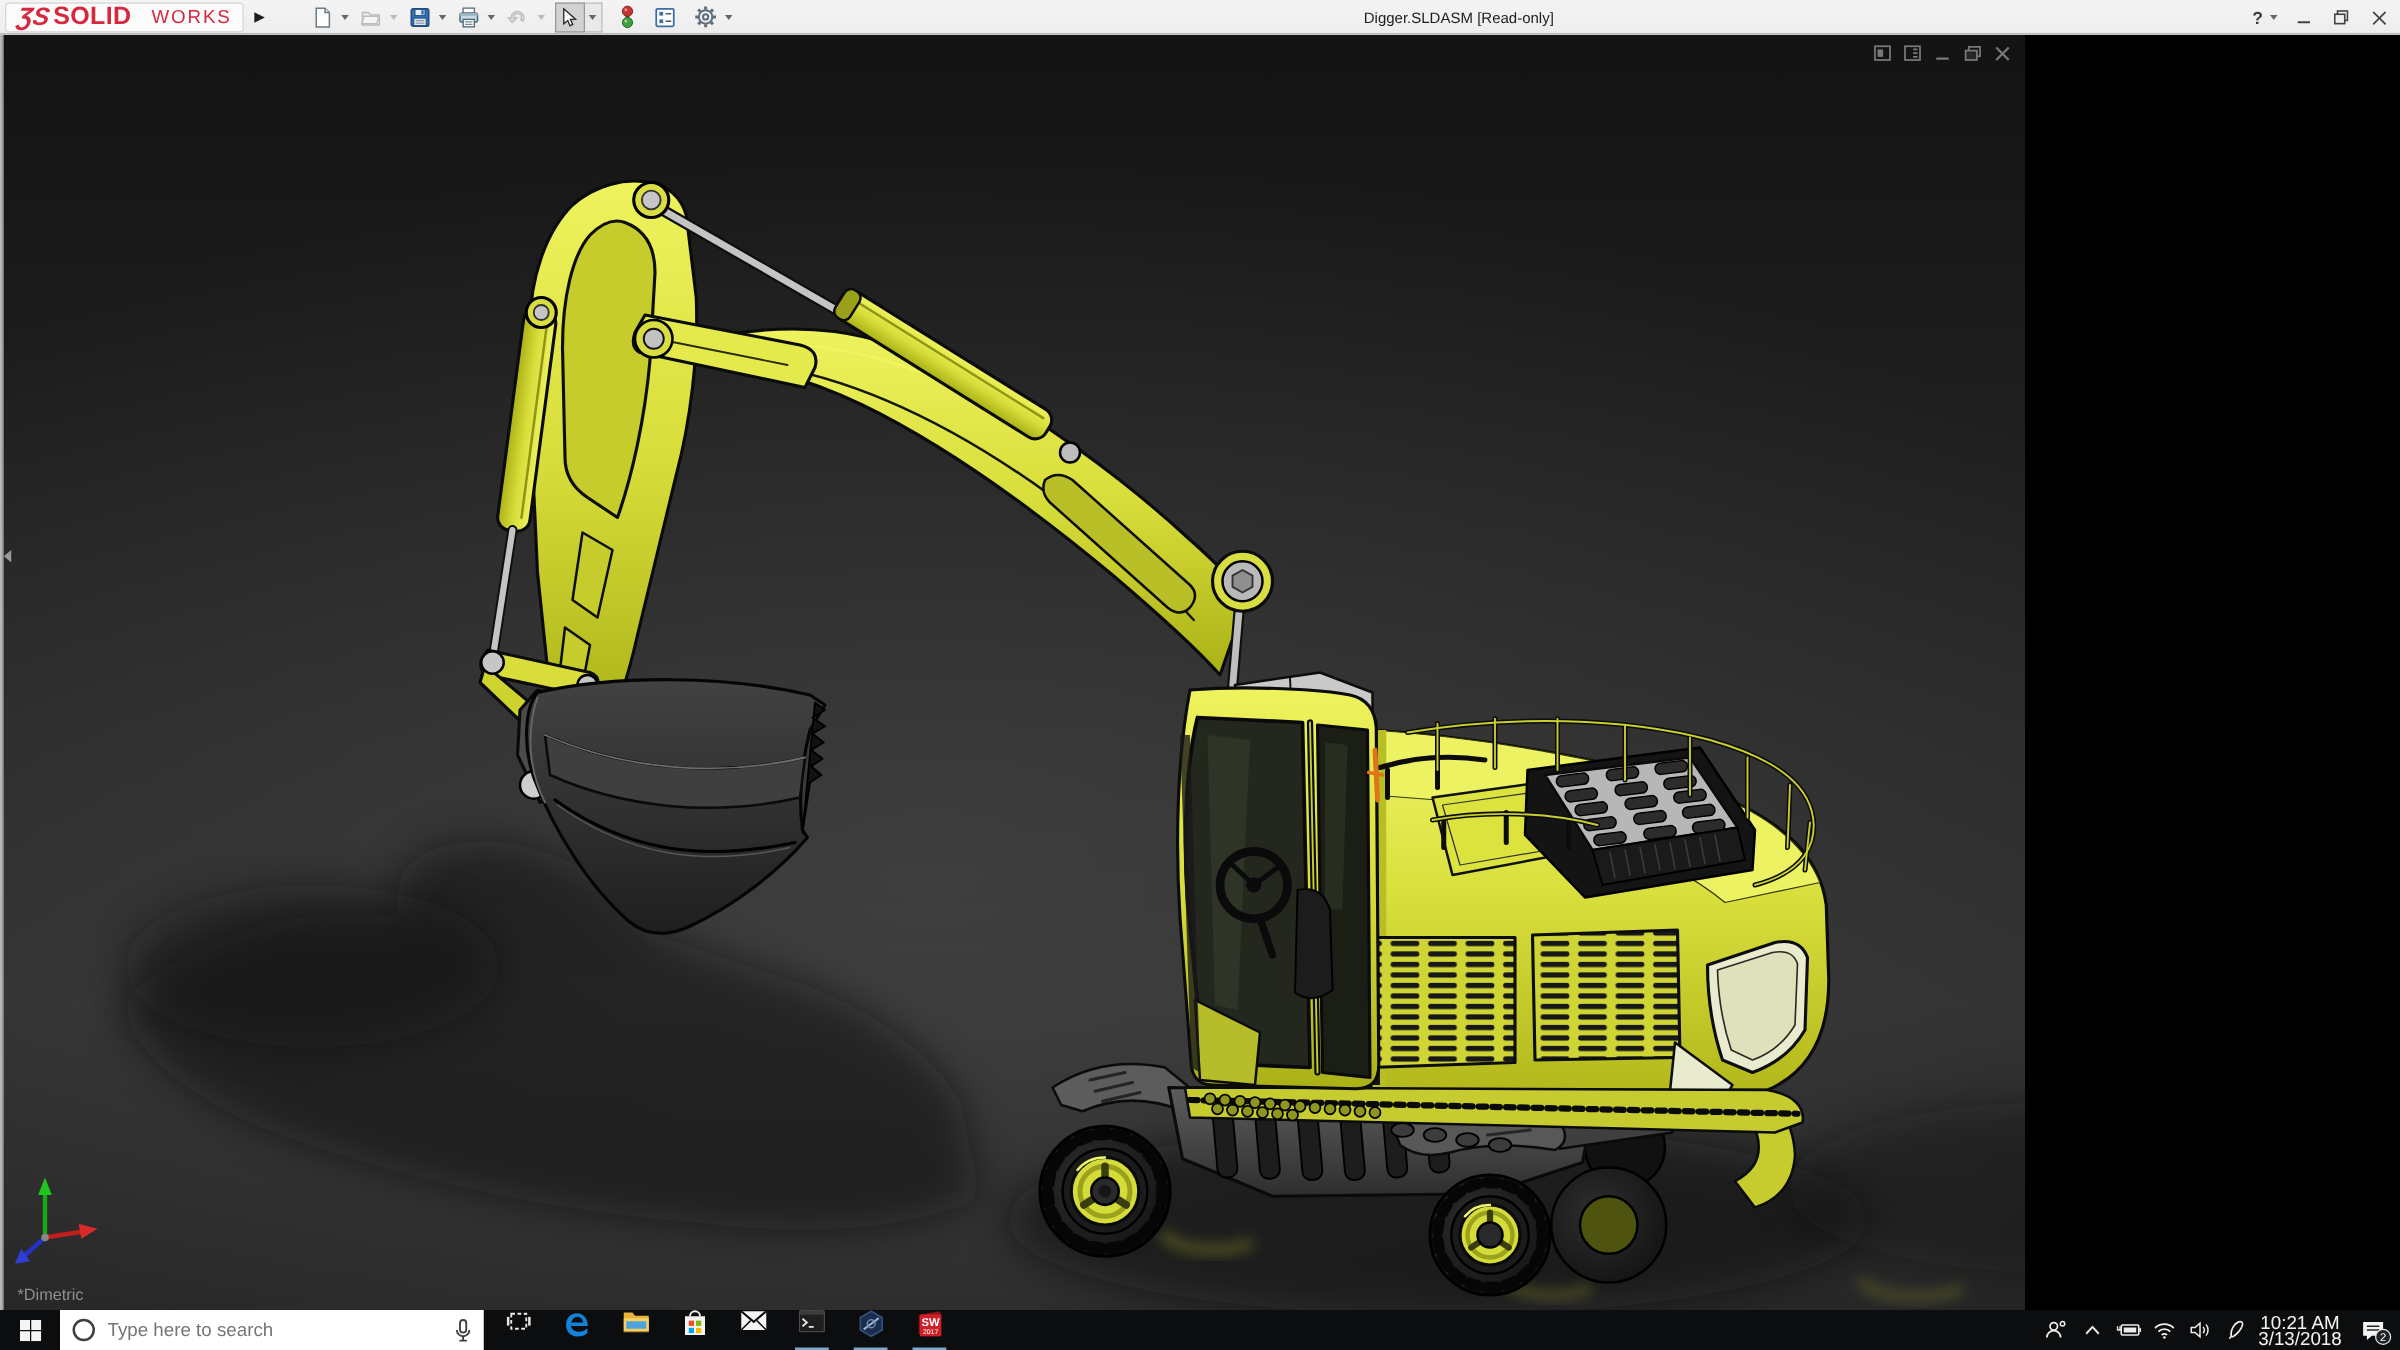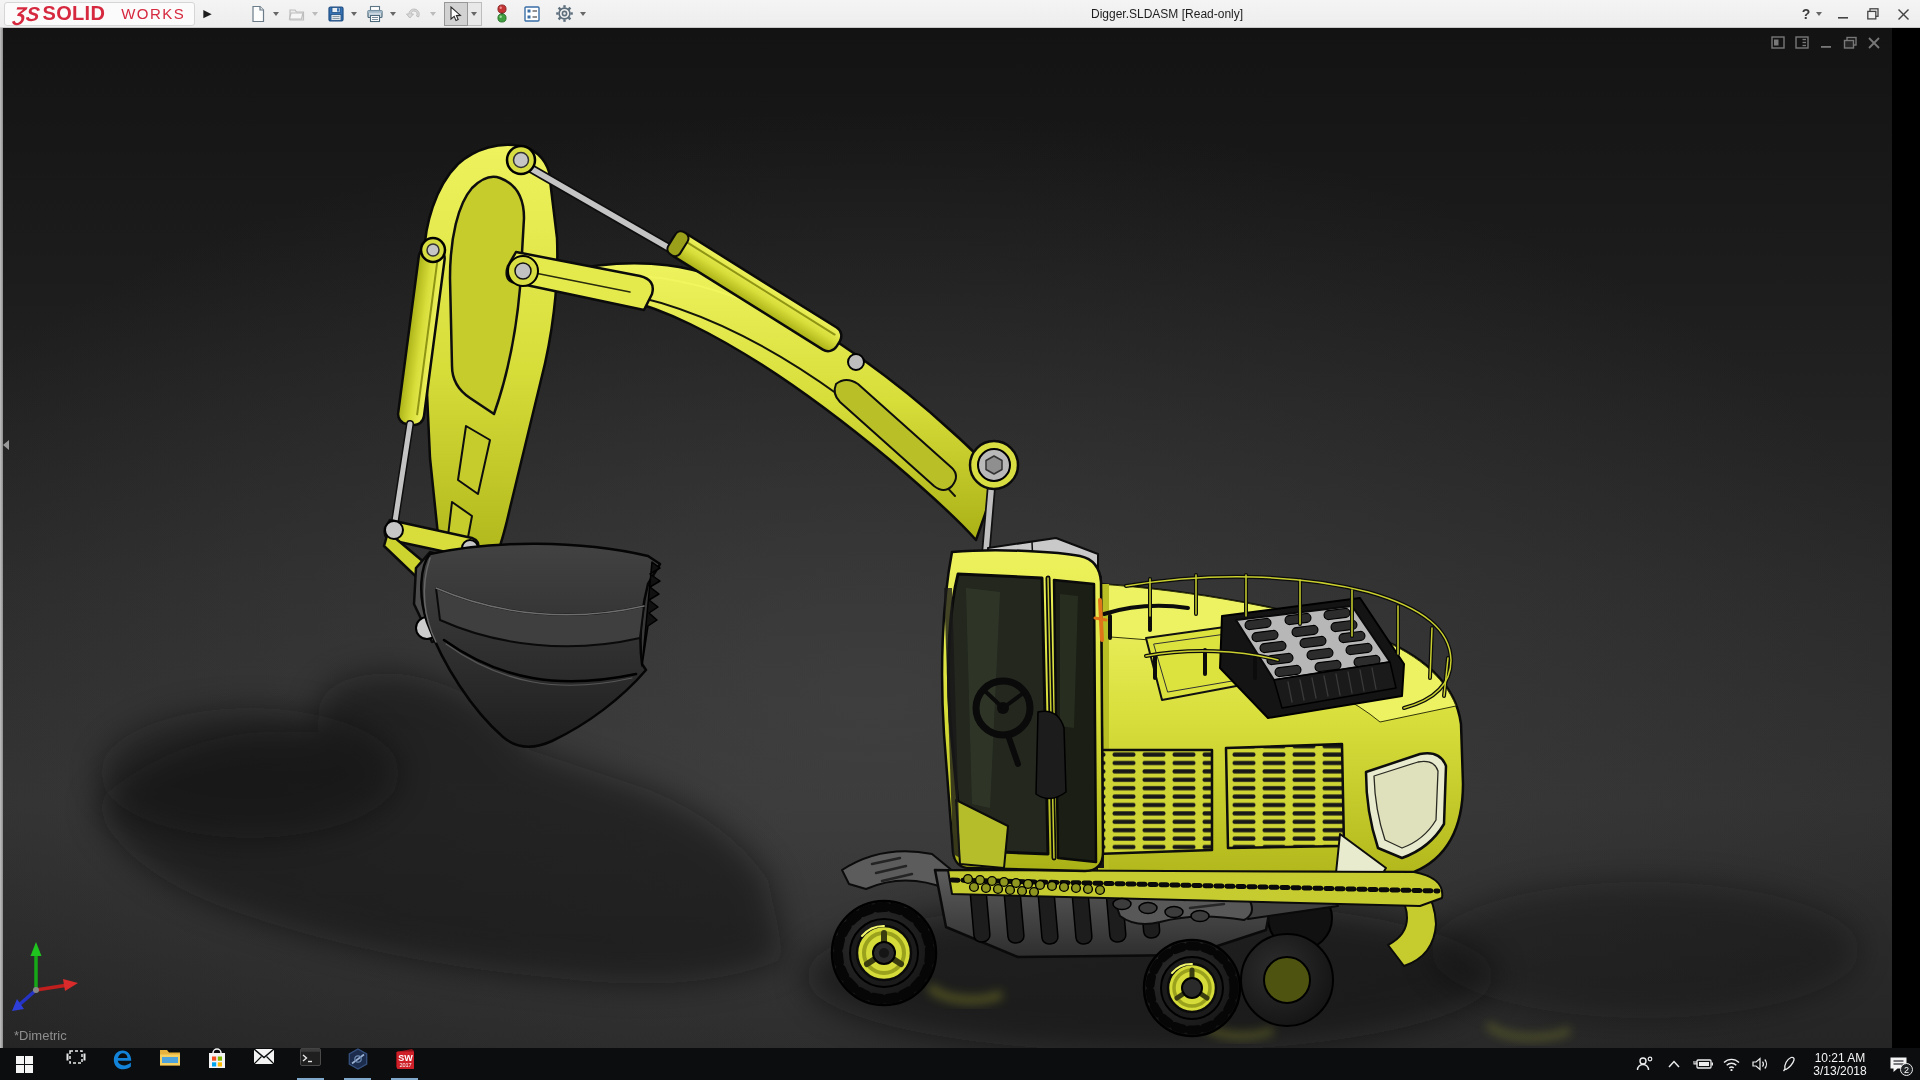--- a/index.html
+++ b/index.html
@@ -27,21 +27,21 @@
   .sel-main { width:24px; height:24px; display:flex; align-items:center; justify-content:center;
               background:#d2d2d2; border:1px solid #979797; }
   .sel-caret { width:14px; height:24px; display:flex; align-items:center; justify-content:center;
                border:1px solid #bdbdbd; border-left:none; background:#e9e9e9; }
   .title-text { position:absolute; left:1091px; top:7px; font-size:12px; color:#1e1e1e; }
   .win-controls { position:absolute; right:2px; top:0; height:28px; display:flex; align-items:center; }
   .wc { width:30px; height:28px; display:flex; align-items:center; justify-content:center; color:#3d3d3d; }
   .help-btn { font-size:14px; font-weight:bold; color:#3d3d3d; width:20px; text-align:center; }
 
   
-  .viewport { position:absolute; top:28px; left:0; width:1892px; height:1020px;
+  .viewport { position:absolute; top:28px; left:0; width:1620px; height:1020px;
      background:
        radial-gradient(ellipse 1500px 820px at 46% 66%, rgba(78,78,78,.50), rgba(40,40,40,0) 72%),
        linear-gradient(180deg,#131313 0%, #1c1c1c 24%, #2a2a2a 55%, #313131 76%, #252525 100%);
      overflow:hidden; }
   .left-strip { position:absolute; left:0; top:0; width:3px; height:100%;
                 background:linear-gradient(90deg,#c2c2c2,#8d8d8d); }
   .panel-arrow { position:absolute; left:3px; top:412px; width:0; height:0;
                  border-top:5px solid transparent; border-bottom:5px solid transparent;
                  border-right:6px solid #9a9a9a; }
   .child-controls { position:absolute; top:8px; right:10px; display:flex; gap:9px; }
@@ -54,21 +54,21 @@
              background:#0b0d0f; display:flex; align-items:stretch; }
   .start { width:48px; display:flex; align-items:center; justify-content:center; }
   .searchbox { width:339px; background:#ffffff; display:flex; align-items:center; padding:0 9px; gap:9px; }
   .searchbox input { border:none; outline:none; flex:1; font-size:15px; color:#4a4a4a;
                      font-family:"Liberation Sans", sans-serif; background:transparent; }
   .apps { display:flex; margin-left:4px; }
   .app { width:47px; display:flex; align-items:flex-start; justify-content:center; position:relative;text-decoration:underline; }
   .app .underline { position:absolute; bottom:0; left:10px; width:27px; height:2.5px; background:#7fa8cb; }
   .tray { margin-left:auto; display:flex; align-items:center; }
   .tray-icon { width:29px; height:32px; display:flex; align-items:center; justify-content:center; }
-  .clock { width:72px; text-align:center; color:#f4f4f4; font-size:12px; line-height:13px; padding-top:1px; }
+  .clock { width:72px; text-align:center; color:#f4f4f4; font-size:15px; line-height:13px; padding-top:1px; }
   .action { width:44px; height:32px; display:flex; align-items:center; justify-content:center; position:relative; }
   .badge { position:absolute; right:7px; bottom:4px; width:13px; height:13px; border-radius:50%;
            background:#1d2args3px; background:#202325; border:1px solid #e8e8e8; color:#fff; font-size:9px;
            display:flex; align-items:center; justify-content:center; }
 </style>
 </head>
 <body>
 
 <div class="titlebar">
   <div class="logo-box">
@@ -539,20 +539,32 @@
 
 <div class="taskbar">
   <div class="start">
     <svg width="17" height="17" viewBox="0 0 17 17">
       <rect x="0" y="0" width="8" height="8" fill="#f4f4f4"></rect>
         <rect x="9" y="0" width="8" height="8" fill="#f4f4f4"></rect>
       <rect x="0" y="9" width="8" height="8" fill="#f4f4f4"></rect>
         <rect x="9" y="9" width="8" height="8" fill="#f4f4f4"></rect>
     </svg>
   </div>
+  <div class="searchbox">
+    <svg width="20" height="20" viewBox="0 0 20 20">
+      <circle cx="10" cy="10" r="8" fill="none" stroke="#3f3f46" stroke-width="2"></circle>
+    </svg>
+    <input type="text" placeholder="Type here to search" style="">
+    <svg width="15" height="19" viewBox="0 0 15 19">
+      <rect x="5" y="1" width="5" height="10" rx="2.5" fill="none" stroke="#3f3f46" stroke-width="1.5"></rect>
+      <path d="M2.5,9 a5,5 0 0 0 10,0" fill="none" stroke="#3f3f46" stroke-width="1.5"></path>
+      <line x1="7.5" y1="14" x2="7.5" y2="17" stroke="#3f3f46" stroke-width="1.5"></line>
+      <line x1="4.5" y1="17.5" x2="10.5" y2="17.5" stroke="#3f3f46" stroke-width="1.5"></line>
+    </svg>
+  </div>
 
   <div class="apps">
     <div class="app">
       <svg width="20" height="18" viewBox="0 0 20 18">
         <rect x="4" y="3" width="12" height="12" fill="none" stroke="#e8e8e8" stroke-width="1.5" stroke-dasharray="3 2"></rect>
         <rect x="0.5" y="5.5" width="2" height="7" fill="#e8e8e8"></rect>
           <rect x="17.5" y="5.5" width="2" height="7" fill="#e8e8e8"></rect>
       </svg>
     </div>
     <div class="app">

